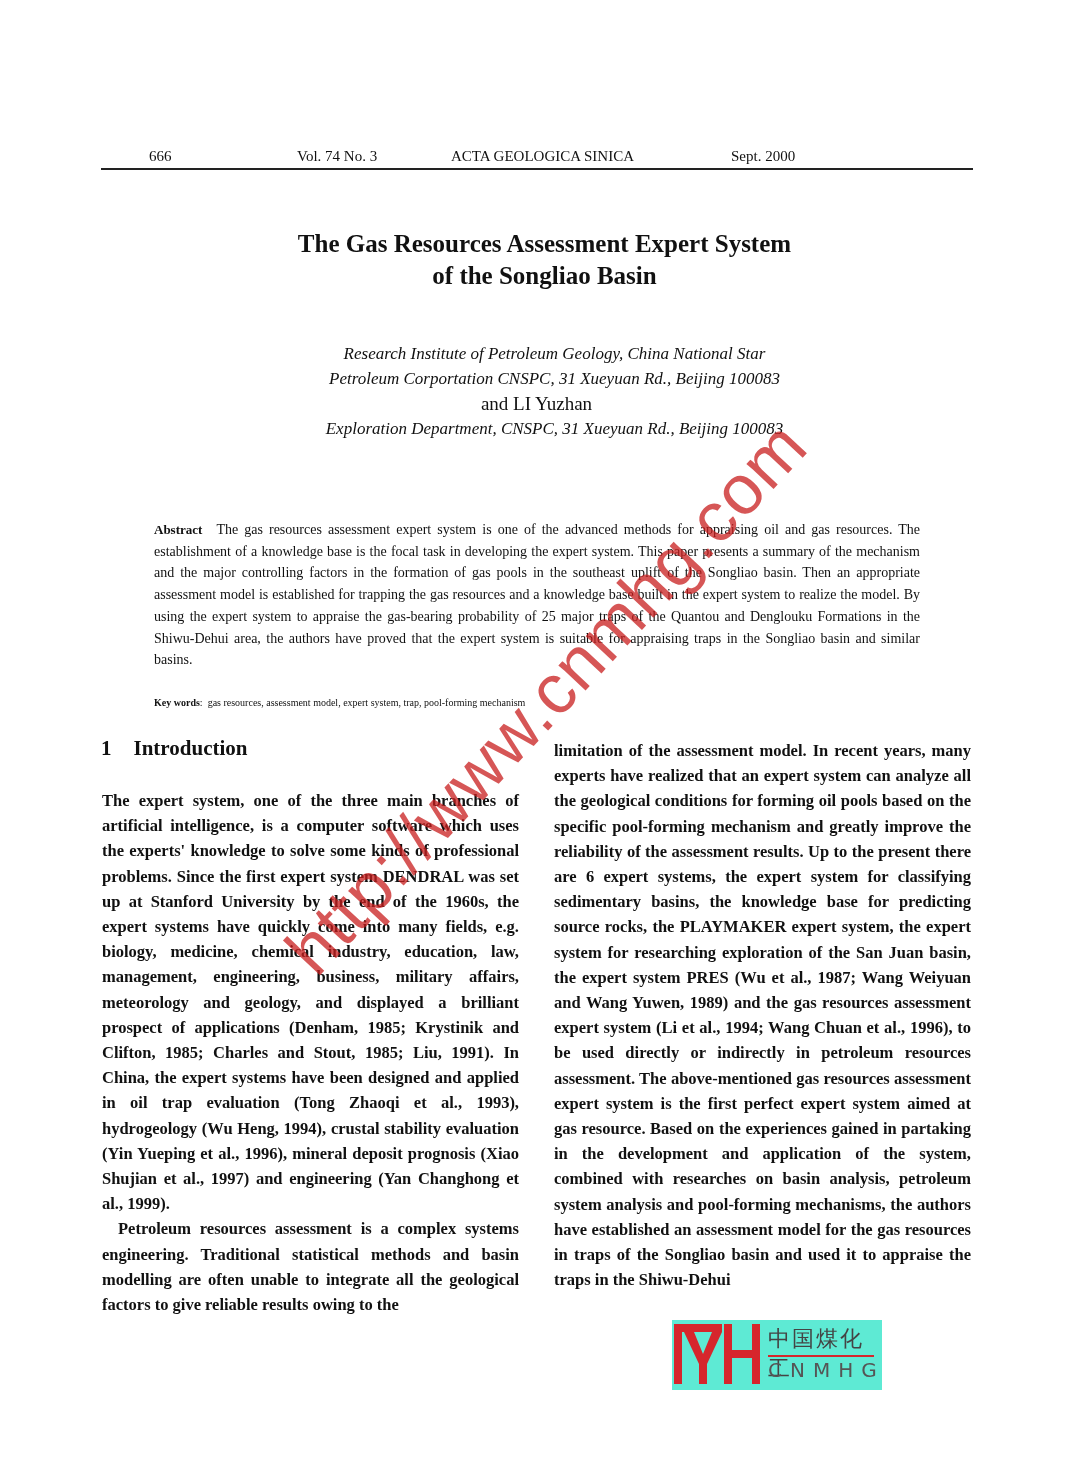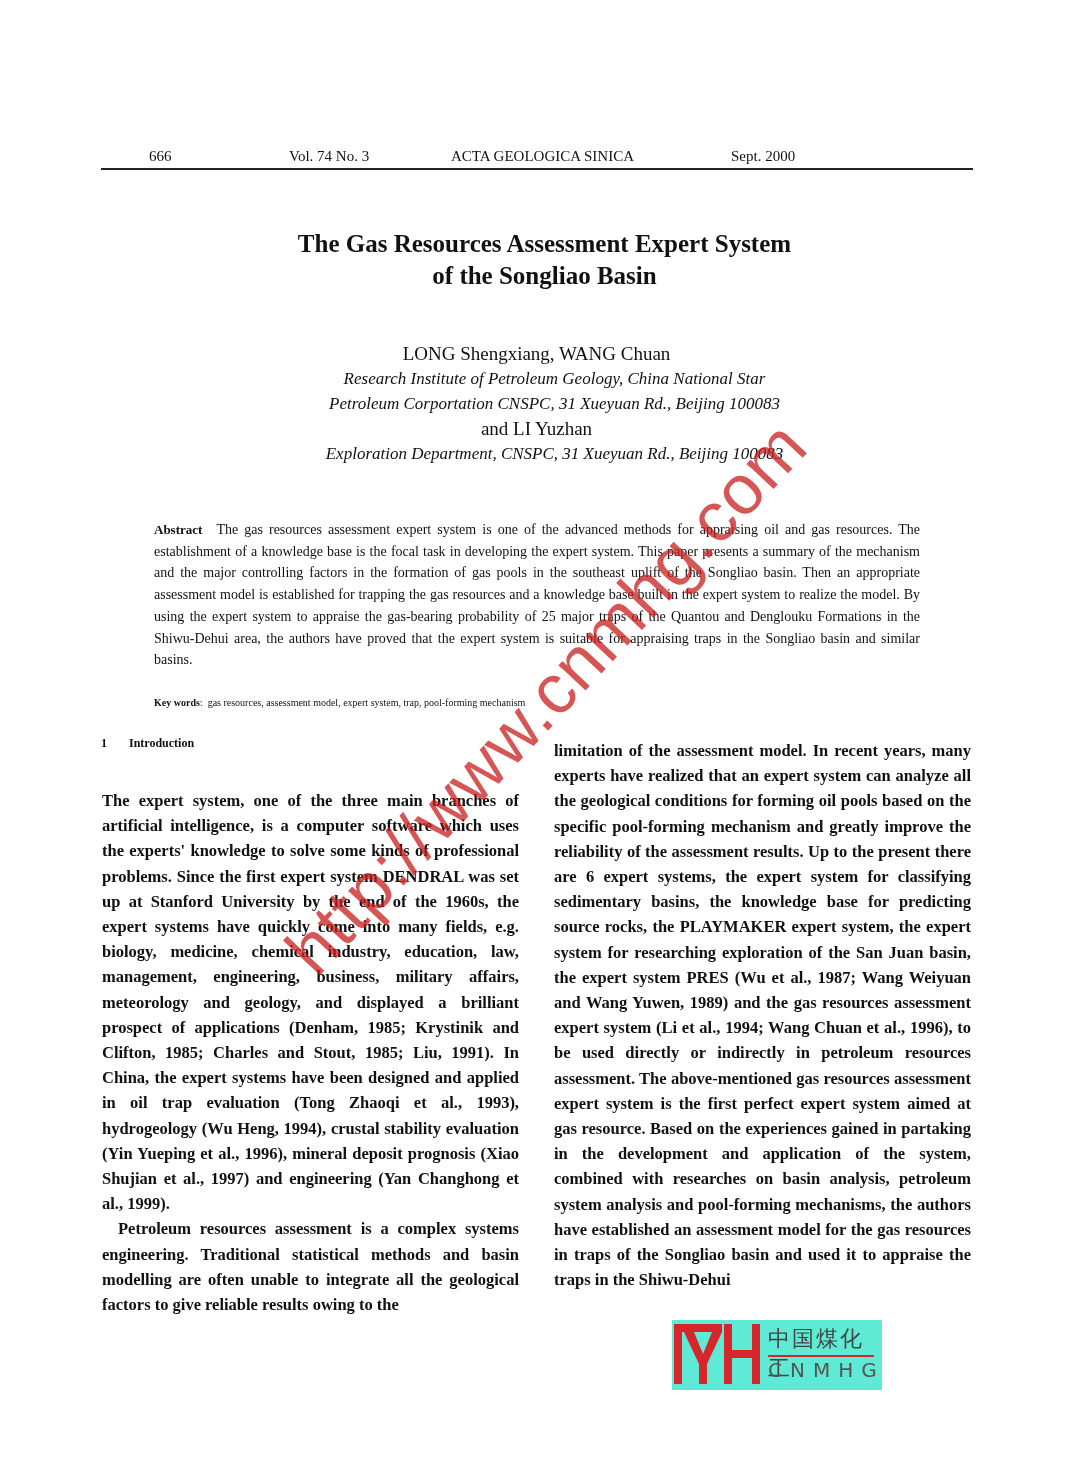--- a/index.html
+++ b/index.html
@@ -2,37 +2,37 @@
 <html><head>
 <meta charset="utf-8">
 <style>
   html, body { margin: 0; padding: 0; background: #ffffff; }
   body { width: 1073px; height: 1468px; position: relative; overflow: hidden;
          font-family: "Liberation Serif", "DejaVu Serif", serif; color: #111; }
   .header { position: absolute; left: 101px; top: 148px; width: 872px; height: 20px;
             font-size: 15px; border-bottom: 2px solid #222; }
   .header span { position: absolute; top: 0; white-space: nowrap; }
   .h-page { left: 0; margin-left: 48px; }
-  .h-vol { left: 188px; }
+  .h-vol { left: 196px; }
   .h-journal { left: 350px; }
   .h-date { left: 630px; }
 
   .title { position: absolute; left: 8px; width: 1073px; text-align: center; top: 228px;
            font-size: 25px; font-weight: bold; line-height: 32px; }
   .authors { position: absolute; left: 0; width: 1073px; text-align: center; top: 341px;
              font-size: 19px; line-height: 25px; }
   .authors .aff { font-style: italic; font-size: 17px; padding-left: 36px; }
 
   .abstract { position: absolute; left: 154px; top: 519px; width: 766px;
               font-size: 14px; line-height: 21.7px; text-align: justify; }
   .abstract .label { font-weight: bold; font-size: 13px; margin-right: 14px; }
   .keywords { position: absolute; left: 154px; top: 692px; width: 766px; font-size: 10px; line-height: 21px; }
   .keywords .label { font-weight: bold; }
 
-  .section { position: absolute; left: 101px; top: 736px; font-size: 12px; font-weight: bold; }
+  .section { position: absolute; left: 101px; top: 736px; font-size: 21px; font-weight: bold; }
   .section .num { margin-right: 22px; }
 
   .col { position: absolute; top: 788px; width: 417px; font-size: 16.5px; line-height: 25.2px;
          text-align: justify; }
   .col-left { left: 102px; }
   .col-right { left: 554px; top: 738px; }
   .col p { margin: 0; font-weight: bold; }
   .col p.indent { text-indent: 16px; }
 
   .watermark { position: absolute; left: 210px; top: 610px; font-family: "Liberation Sans", sans-serif;
@@ -56,21 +56,20 @@
   <span class="h-journal">ACTA GEOLOGICA SINICA</span>
   <span class="h-date">Sept. 2000</span>
 </div>
 
 <div class="title">
   <div>The Gas Resources Assessment Expert System</div>
   <div>of the Songliao Basin</div>
 </div>
 
 <div class="authors">
-  <div>LONG Shengxiang, WANG Chuan</div>
   <div class="aff">Research Institute of Petroleum Geology, China National Star</div>
   <div class="aff">Petroleum Corportation CNSPC, 31 Xueyuan Rd., Beijing 100083</div>
   <div>and LI Yuzhan</div>
   <div class="aff">Exploration Department, CNSPC, 31 Xueyuan Rd., Beijing 100083</div>
 </div>
 
 <div class="abstract">
   <span class="label">Abstract</span><span>The gas resources assessment expert system is one of the advanced methods for appraising oil and gas resources. The establishment of a knowledge base is the focal task in developing the expert system. This paper presents a summary of the mechanism and the major controlling factors in the formation of gas pools in the southeast uplift of the Songliao basin. Then an appropriate assessment model is established for trapping the gas resources and a knowledge base built in the expert system to realize the model. By using the expert system to appraise the gas-bearing probability of 25 major traps of the Quantou and Denglouku Formations in the Shiwu-Dehui area, the authors have proved that the expert system is suitable for appraising traps in the Songliao basin and similar basins.</span>
 </div>
 

